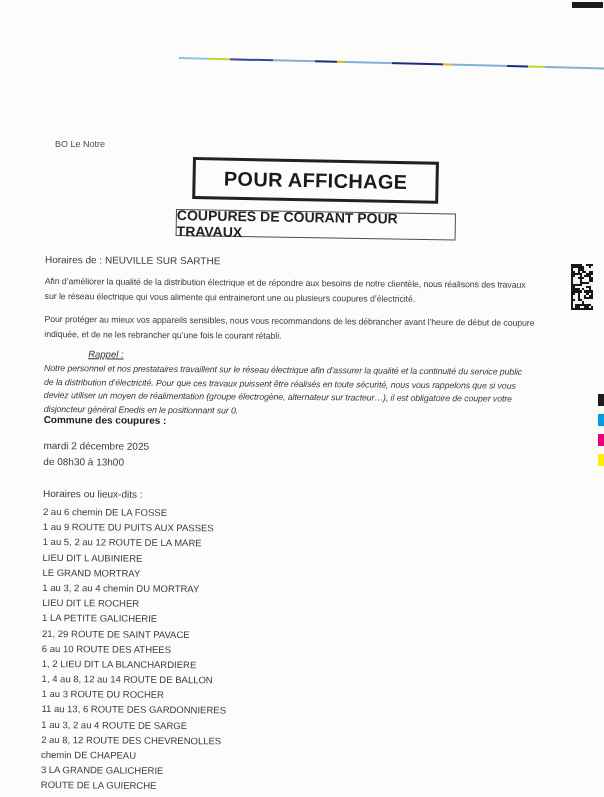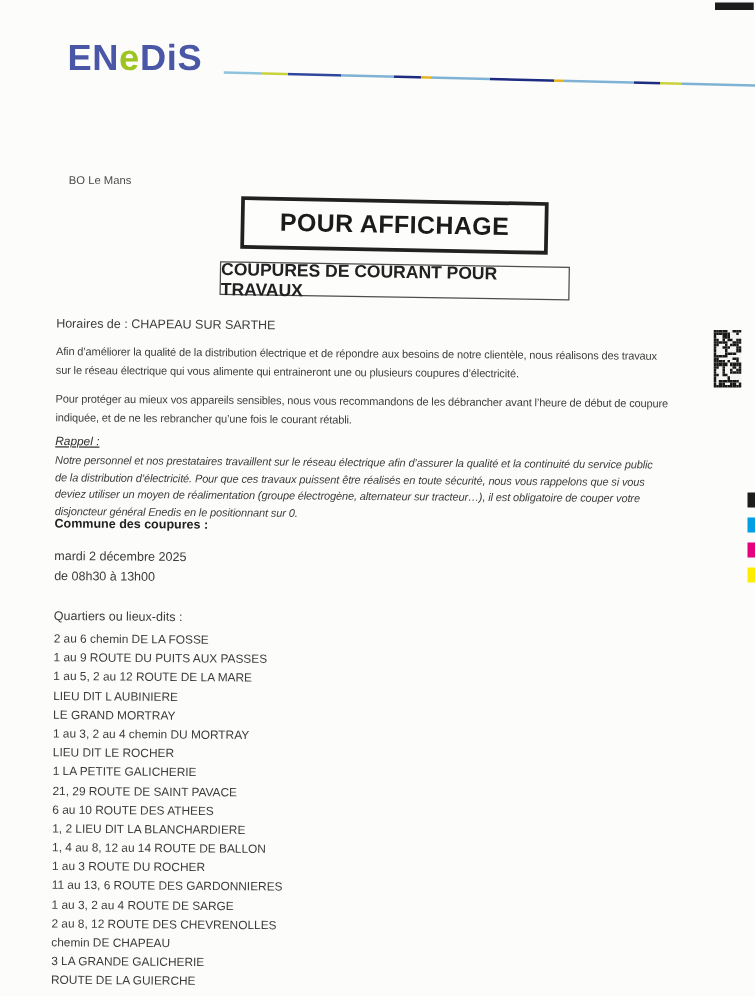--- a/index.html
+++ b/index.html
@@ -43,77 +43,76 @@
 
   
   .body-block { position:absolute; left:45px; top:251px; width:545px; height:546px;
     transform:rotate(0.45deg); transform-origin:left top; }
   .body-block > div { position:absolute; left:0; }
 
   .commune   { top:3px;  font-size:10px; color:#3d3d3d; }
   .para      { white-space:pre; font-size:8.8px; letter-spacing:-0.1px; line-height:15px; color:#3e3e3e; }
   .p-intro   { top:23px; }
   .p-advice  { top:61px; }
-  .rappel-h  { top:97px; font-size:9.5px; font-style:italic; text-decoration:underline; color:#333; }
+  .rappel-h  { top:97px; font-size:9.5px; font-style:italic; text-decoration:underline; color:#333;margin-left:44px; }
   .p-rappel  { top:111px; font-style:italic; line-height:13.5px; color:#3b3b3b; }
   .sched-h   { top:163px; font-size:10px; font-weight:700; color:#222; }
   .sched-date{ top:189px; font-size:10px; }
   .sched-hrs { top:205px; font-size:10px; }
   .distr-h   { top:237px; font-size:10px; }
   .distr-list{ top:253px; font-size:9.5px; line-height:15.2px; color:#3c3c3c; }
   .distr-list .district-item { height:15.2px; white-space:pre; }
 
   
   .datamatrix { position:absolute; left:571px; top:264px; width:22px; height:46px; background:#f4f4f2; }
   .datamatrix i { position:absolute; width:2.2px; height:2.2px; background:#181818; }
   .cal-bar { position:absolute; left:598px; width:7px; height:12px; }
   .cal-0 { top:394px; } .cal-1 { top:414px; } .cal-2 { top:434px; } .cal-3 { top:454px; }
 </style>
 </head>
 <body>
 
 <div class="page">
 
-  <div class="logo"><span class="lg-blue">EN</span><span class="lg-green">e</span><span class="lg-blue">DiS</span></div>
 
   <div class="rule"></div>
   <div class="corner-mark"></div>
 
-  <div class="office">BO Le Mans</div>
+  <div class="office">BO Le Notre</div>
 
   <div class="banner-affichage">
       <span>POUR AFFICHAGE</span>
     </div>
 
   <div class="banner-title">
       <span>COUPURES DE COURANT POUR TRAVAUX</span>
     </div>
 
   <div class="body-block">
 
-    <div class="commune"><span>Horaires de :</span>&nbsp;<span>CHAPEAU SUR SARTHE</span></div>
+    <div class="commune"><span>Horaires de :</span>&nbsp;<span>NEUVILLE SUR SARTHE</span></div>
 
     <div class="para p-intro">Afin d’améliorer la qualité de la distribution électrique et de répondre aux besoins de notre clientèle, nous réalisons des travaux
 sur le réseau électrique qui vous alimente qui entraineront une ou plusieurs coupures d’électricité.</div>
 
     <div class="para p-advice">Pour protéger au mieux vos appareils sensibles, nous vous recommandons de les débrancher avant l’heure de début de coupure
 indiquée, et de ne les rebrancher qu’une fois le courant rétabli.</div>
 
     <div class="rappel-h">Rappel :</div>
 
     <div class="para p-rappel">Notre personnel et nos prestataires travaillent sur le réseau électrique afin d’assurer la qualité et la continuité du service public
 de la distribution d’électricité. Pour que ces travaux puissent être réalisés en toute sécurité, nous vous rappelons que si vous
 deviez utiliser un moyen de réalimentation (groupe électrogène, alternateur sur tracteur…), il est obligatoire de couper votre
 disjoncteur général Enedis en le positionnant sur 0.</div>
 
     <div class="sched-h">Commune des coupures :</div>
     <div class="sched-date">mardi 2 décembre 2025</div>
     <div class="sched-hrs">de 08h30 à 13h00</div>
 
-    <div class="distr-h">Quartiers ou lieux-dits :</div>
+    <div class="distr-h">Horaires ou lieux-dits :</div>
 
     <div class="distr-list">
         <div class="district-item">2 au 6 chemin DE LA FOSSE</div>
         <div class="district-item">1 au 9 ROUTE DU PUITS AUX PASSES</div>
         <div class="district-item">1 au 5, 2 au 12 ROUTE DE LA MARE</div>
         <div class="district-item">LIEU DIT L AUBINIERE</div>
         <div class="district-item">LE GRAND MORTRAY</div>
         <div class="district-item">1 au 3, 2 au 4 chemin DU MORTRAY</div>
         <div class="district-item">LIEU DIT LE ROCHER</div>
         <div class="district-item">1 LA PETITE GALICHERIE</div>

